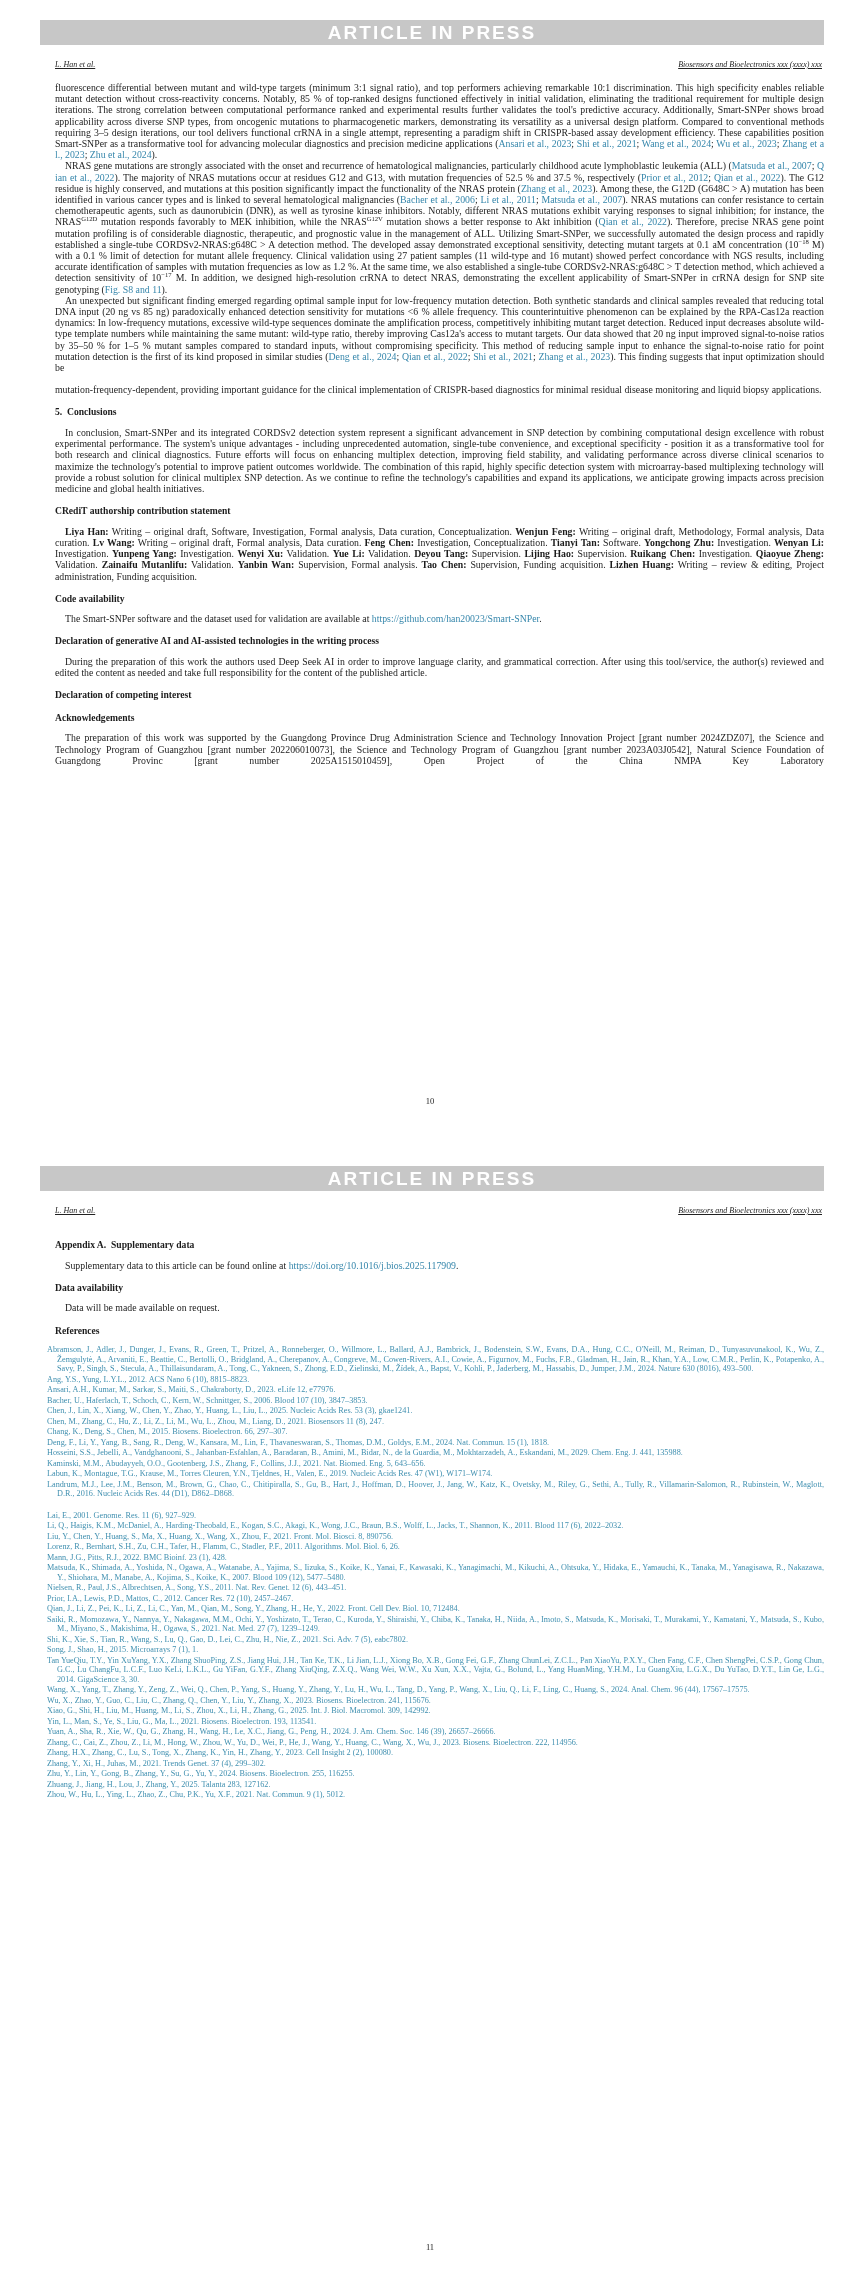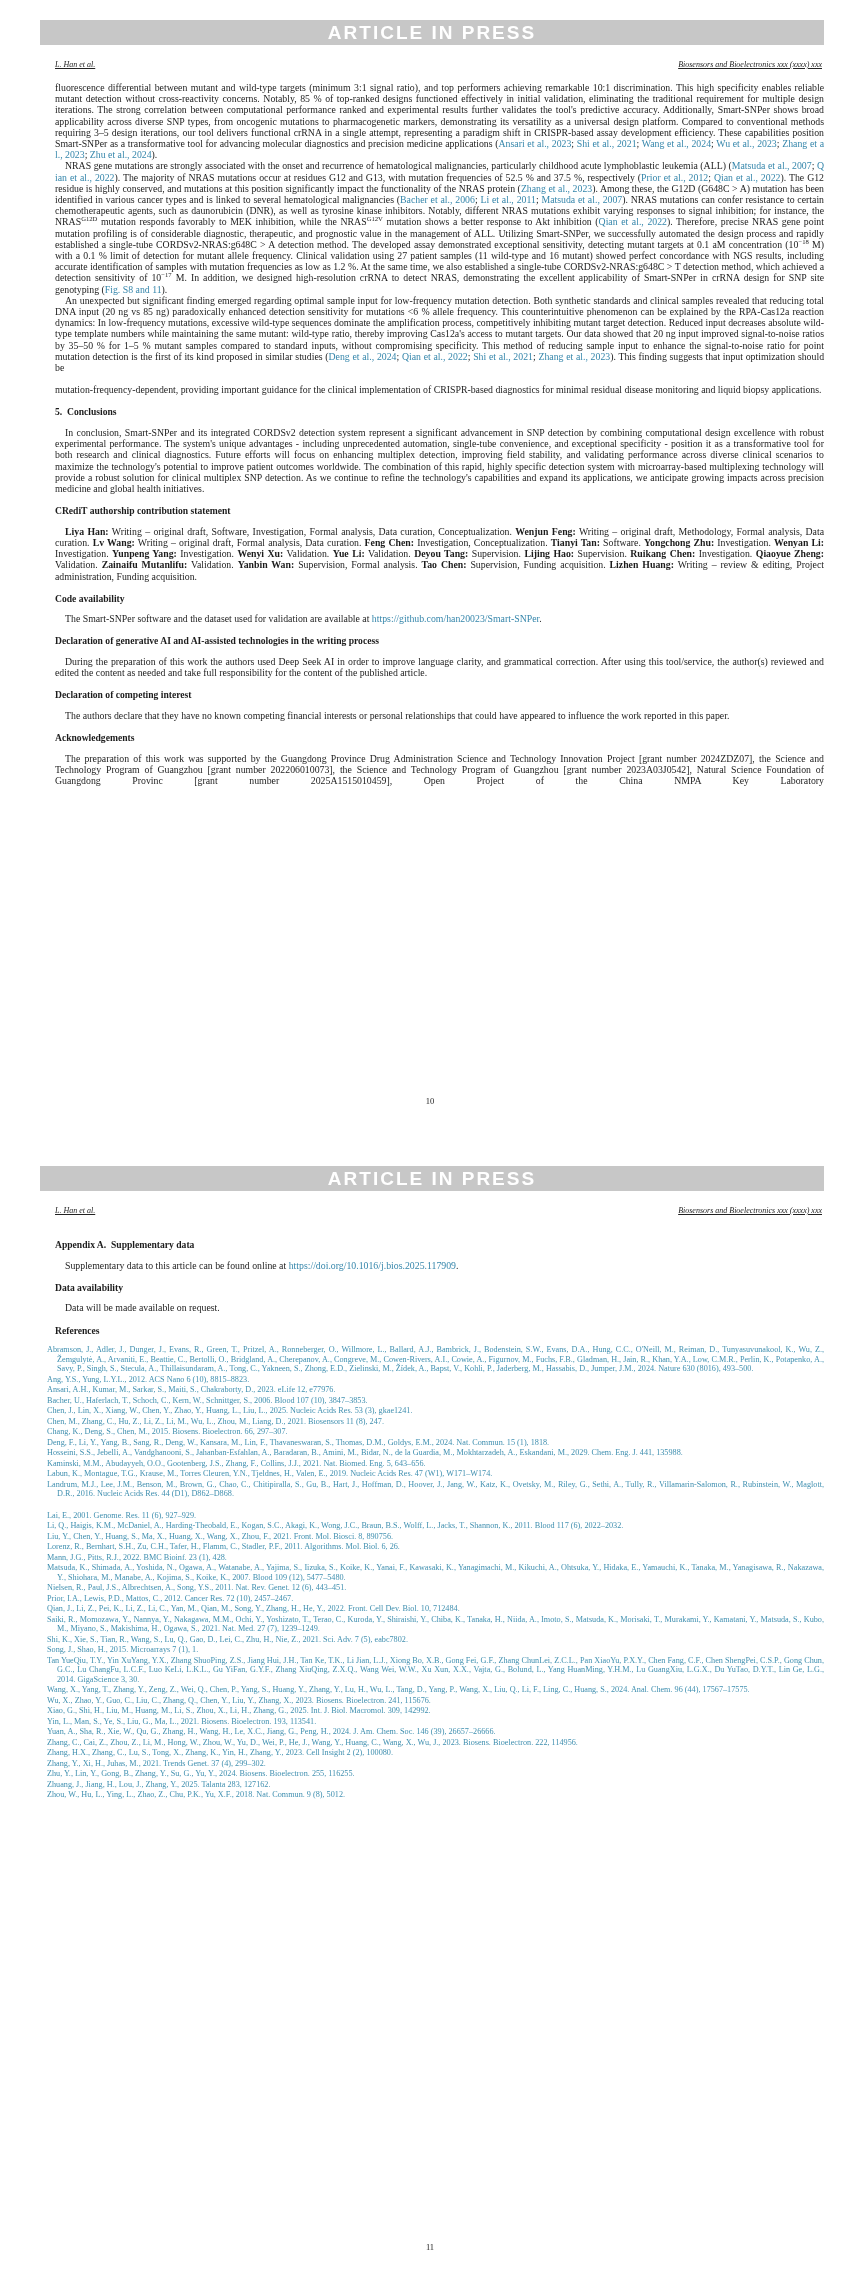--- a/index.html
+++ b/index.html
@@ -55,21 +55,20 @@
           <p class="para noindent">mutation-frequency-dependent, providing important guidance for the clinical implementation of CRISPR-based diagnostics for minimal residual disease monitoring and liquid biopsy applications.</p>
           <div class="sec-heading">5.&nbsp;&nbsp;Conclusions</div>
           <p class="para">In conclusion, Smart-SNPer and its integrated CORDSv2 detection system represent a significant advancement in SNP detection by combining computational design excellence with robust experimental performance. The system's unique advantages - including unprecedented automation, single-tube convenience, and exceptional specificity - position it as a transformative tool for both research and clinical diagnostics. Future efforts will focus on enhancing multiplex detection, improving field stability, and validating performance across diverse clinical scenarios to maximize the technology's potential to improve patient outcomes worldwide. The combination of this rapid, highly specific detection system with microarray-based multiplexing technology will provide a robust solution for clinical multiplex SNP detection. As we continue to refine the technology's capabilities and expand its applications, we anticipate growing impacts across precision medicine and global health initiatives.</p>
           <div class="sec-heading">CRediT authorship contribution statement</div>
           <p class="para"><b>Liya Han:</b> Writing – original draft, Software, Investigation, Formal analysis, Data curation, Conceptualization. <b>Wenjun Feng:</b> Writing – original draft, Methodology, Formal analysis, Data curation. <b>Lv Wang:</b> Writing – original draft, Formal analysis, Data curation. <b>Feng Chen:</b> Investigation, Conceptualization. <b>Tianyi Tan:</b> Software. <b>Yongchong Zhu:</b> Investigation. <b>Wenyan Li:</b> Investigation. <b>Yunpeng Yang:</b> Investigation. <b>Wenyi Xu:</b> Validation. <b>Yue Li:</b> Validation. <b>Deyou Tang:</b> Supervision. <b>Lijing Hao:</b> Supervision. <b>Ruikang Chen:</b> Investigation. <b>Qiaoyue Zheng:</b> Validation. <b>Zainaifu Mutanlifu:</b> Validation. <b>Yanbin Wan:</b> Supervision, Formal analysis. <b>Tao Chen:</b> Supervision, Funding acquisition. <b>Lizhen Huang:</b> Writing – review &amp; editing, Project administration, Funding acquisition.</p>
           <div class="sec-heading">Code availability</div>
           <p class="para">The Smart-SNPer software and the dataset used for validation are available at <span class="link">https://github.com/han20023/Smart-SNPer</span>.</p>
           <div class="sec-heading">Declaration of generative AI and AI-assisted technologies in the writing process</div>
           <p class="para">During the preparation of this work the authors used Deep Seek AI in order to improve language clarity, and grammatical correction. After using this tool/service, the author(s) reviewed and edited the content as needed and take full responsibility for the content of the published article.</p>
           <div class="sec-heading">Declaration of competing interest</div>
-          <p class="para">The authors declare that they have no known competing financial interests or personal relationships that could have appeared to influence the work reported in this paper.</p>
           <div class="sec-heading">Acknowledgements</div>
           <p class="para justify-last">The preparation of this work was supported by the Guangdong Province Drug Administration Science and Technology Innovation Project [grant number 2024ZDZ07], the Science and Technology Program of Guangzhou [grant number 202206010073], the Science and Technology Program of Guangzhou [grant number 2023A03J0542], Natural Science Foundation of Guangdong Provinc [grant number 2025A1515010459], Open Project of the China NMPA Key Laboratory</p>
         </div>
     </div>
     <div class="pagenum">10</div>
   </section>
 
   <section class="page">
     <div class="banner">ARTICLE IN PRESS</div>
     <div class="pg-header">
@@ -113,19 +112,19 @@
           <div class="ref">Wang, X., Yang, T., Zhang, Y., Zeng, Z., Wei, Q., Chen, P., Yang, S., Huang, Y., Zhang, Y., Lu, H., Wu, L., Tang, D., Yang, P., Wang, X., Liu, Q., Li, F., Ling, C., Huang, S., 2024. Anal. Chem. 96 (44), 17567–17575.</div>
           <div class="ref">Wu, X., Zhao, Y., Guo, C., Liu, C., Zhang, Q., Chen, Y., Liu, Y., Zhang, X., 2023. Biosens. Bioelectron. 241, 115676.</div>
           <div class="ref">Xiao, G., Shi, H., Liu, M., Huang, M., Li, S., Zhou, X., Li, H., Zhang, G., 2025. Int. J. Biol. Macromol. 309, 142992.</div>
           <div class="ref">Yin, L., Man, S., Ye, S., Liu, G., Ma, L., 2021. Biosens. Bioelectron. 193, 113541.</div>
           <div class="ref">Yuan, A., Sha, R., Xie, W., Qu, G., Zhang, H., Wang, H., Le, X.C., Jiang, G., Peng, H., 2024. J. Am. Chem. Soc. 146 (39), 26657–26666.</div>
           <div class="ref">Zhang, C., Cai, Z., Zhou, Z., Li, M., Hong, W., Zhou, W., Yu, D., Wei, P., He, J., Wang, Y., Huang, C., Wang, X., Wu, J., 2023. Biosens. Bioelectron. 222, 114956.</div>
           <div class="ref">Zhang, H.X., Zhang, C., Lu, S., Tong, X., Zhang, K., Yin, H., Zhang, Y., 2023. Cell Insight 2 (2), 100080.</div>
           <div class="ref">Zhang, Y., Xi, H., Juhas, M., 2021. Trends Genet. 37 (4), 299–302.</div>
           <div class="ref">Zhu, Y., Lin, Y., Gong, B., Zhang, Y., Su, G., Yu, Y., 2024. Biosens. Bioelectron. 255, 116255.</div>
           <div class="ref">Zhuang, J., Jiang, H., Lou, J., Zhang, Y., 2025. Talanta 283, 127162.</div>
-          <div class="ref">Zhou, W., Hu, L., Ying, L., Zhao, Z., Chu, P.K., Yu, X.F., 2018. Nat. Commun. 9 (8), 5012.</div>
+          <div class="ref">Zhou, W., Hu, L., Ying, L., Zhao, Z., Chu, P.K., Yu, X.F., 2021. Nat. Commun. 9 (1), 5012.</div>
         </div>
     </div>
     <div class="pagenum">11</div>
   </section>
 
 </div>
 
 </body></html>

